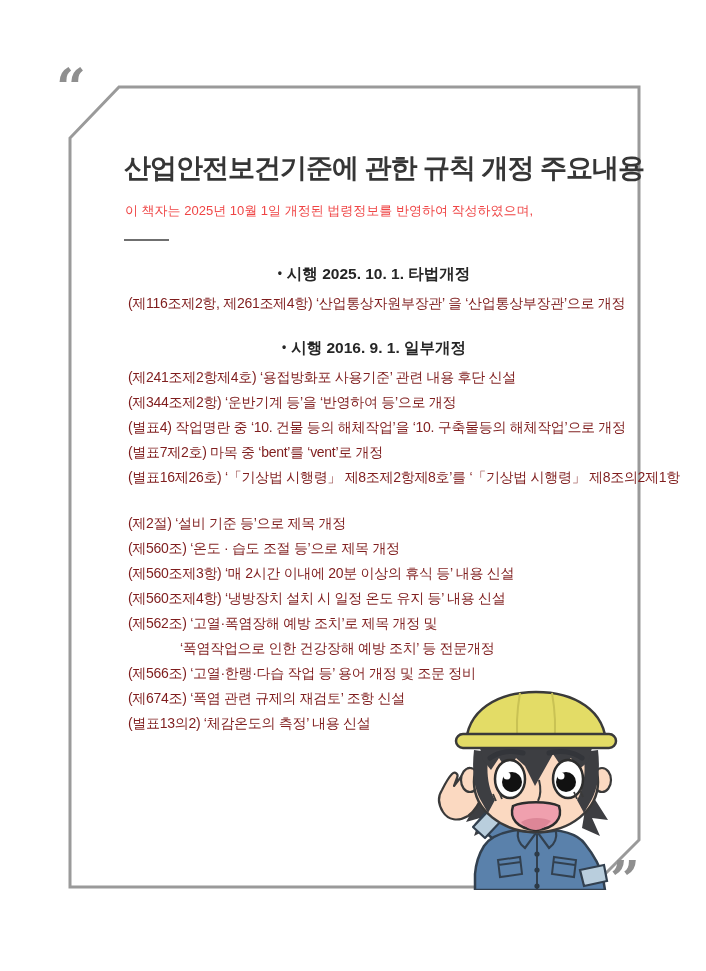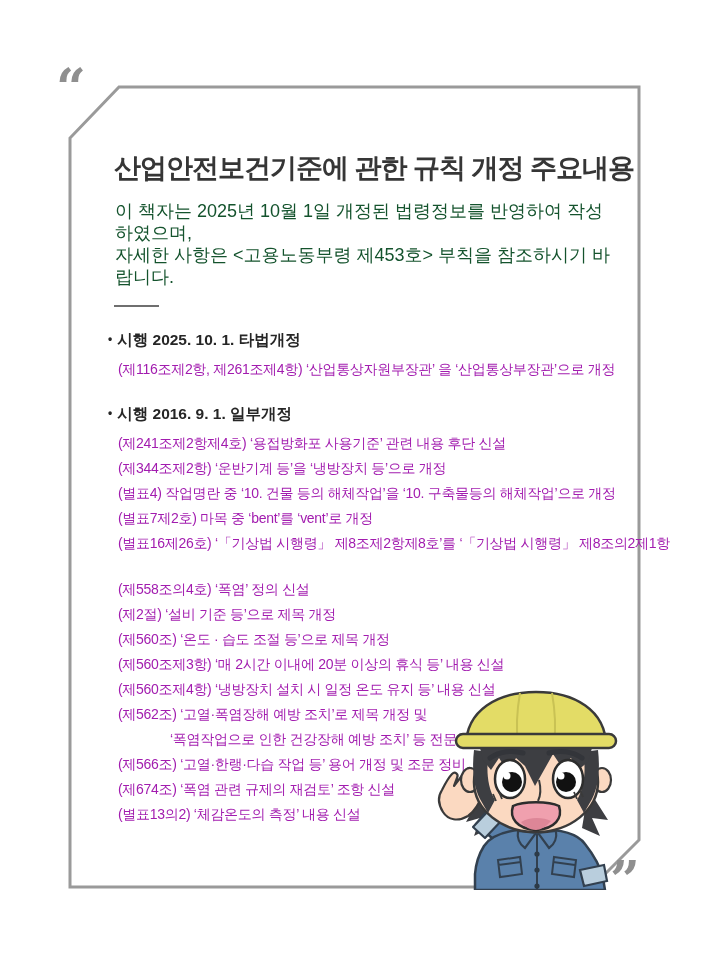--- a/index.html
+++ b/index.html
@@ -8,34 +8,34 @@
     font-family:"Liberation Sans","DejaVu Sans",sans-serif;
   }
   .frame-svg{position:absolute;left:0;top:0;}
   .frame-svg path{fill:none;stroke:var(--border,#9a9a9a);stroke-width:3;}
   .quote{
     position:absolute;color:var(--quote,#8f8f8f);font-weight:bold;line-height:1;
     font-family:"DejaVu Serif","Liberation Serif",serif;font-size:52px;
   }
   .quote.open{left:56px;top:62px;}
   .quote.close{left:610px;top:854px;}
-  .content{position:absolute;left:108px;top:150px;width:512px;}
+  .content{position:absolute;left:118px;top:150px;width:512px;}
   .title{
     margin:0 0 14px 6px;font-size:27px;font-weight:bold;color:#363636;
     letter-spacing:-1px;white-space:nowrap;
   }
-  .intro{margin:0 0 0 7px;font-size:18px;line-height:22px;color:#14532d;}
+  .intro{margin:0 0 0 7px;font-size:13px;line-height:22px;color:#ef4444;}
   .divider{width:45px;height:2px;background:#6f6f6f;margin:17px 0 0 6px;}
   .sections{margin-top:22px;}
   .section{margin-bottom:21px;}
-  .sec-heading{font-size:15.5px;font-weight:bold;color:#262626;line-height:20px;margin-bottom:7px;}
+  .sec-heading{font-size:15.5px;font-weight:bold;color:#262626;line-height:20px;margin-bottom:7px;text-align:center;}
   .bullet{margin-right:5px;font-size:12px;vertical-align:2px;}
   ul.items{list-style:none;margin:0;padding:0;}
   .item{
-    font-size:14px;line-height:25px;color:#a21caf;padding-left:10px;
+    font-size:14px;line-height:25px;color:#7f1d1d;padding-left:10px;
     letter-spacing:-0.3px;white-space:nowrap;
   }
   .ind-1{padding-left:62px;}
   .ind-2{padding-left:85px;}
   .mascot{position:absolute;left:428px;top:682px;}
 </style>
 </head>
 <body>
 
 <div>
@@ -44,49 +44,47 @@
     <path d="M119,87 L639,87 L639,840 L592,887 L70,887 L70,138 Z"></path>
   </svg>
 
   <div class="quote open">“</div>
   <div class="quote close">”</div>
 
   <div class="content">
     <h1 class="title">산업안전보건기준에 관한 규칙 개정 주요내용</h1>
     <p class="intro">
       <span>이 책자는 2025년 10월 1일 개정된 법령정보를 반영하여 작성하였으며,</span><br>
-      <span>자세한 사항은 &lt;고용노동부령 제453호&gt; 부칙을 참조하시기 바랍니다.</span>
     </p>
     <div class="divider"></div>
     <div class="sections">
     <section class="section">
       <div class="sec-heading">
         <span class="bullet">•</span><span>시행 2025. 10. 1. 타법개정</span>
       </div>
       <ul class="items">
             <li class="item ind-0">(제116조제2항, 제261조제4항) ‘산업통상자원부장관’ 을 ‘산업통상부장관’으로 개정</li>
           </ul>
     </section>
 
     <section class="section">
       <div class="sec-heading">
         <span class="bullet">•</span><span>시행 2016. 9. 1. 일부개정</span>
       </div>
       <ul class="items">
             <li class="item ind-0">(제241조제2항제4호) ‘용접방화포 사용기준’ 관련 내용 후단 신설</li>
-            <li class="item ind-0">(제344조제2항) ‘운반기계 등’을 ‘냉방장치 등’으로 개정</li>
+            <li class="item ind-0">(제344조제2항) ‘운반기계 등’을 ‘반영하여 등’으로 개정</li>
             <li class="item ind-0">(별표4) 작업명란 중 ‘10. 건물 등의 해체작업’을 ‘10. 구축물등의 해체작업’으로 개정</li>
             <li class="item ind-0">(별표7제2호) 마목 중 ‘bent’를 ‘vent’로 개정</li>
             <li class="item ind-0">(별표16제26호) ‘「기상법 시행령」 제8조제2항제8호’를 ‘「기상법 시행령」 제8조의2제1항</li>
           </ul>
     </section>
 
     <section class="section">
       <ul class="items">
-            <li class="item ind-0">(제558조의4호) ‘폭염’ 정의 신설</li>
             <li class="item ind-0">(제2절) ‘설비 기준 등’으로 제목 개정</li>
             <li class="item ind-0">(제560조) ‘온도 · 습도 조절 등’으로 제목 개정</li>
             <li class="item ind-0">(제560조제3항) ‘매 2시간 이내에 20분 이상의 휴식 등’ 내용 신설</li>
             <li class="item ind-0">(제560조제4항) ‘냉방장치 설치 시 일정 온도 유지 등’ 내용 신설</li>
             <li class="item ind-0">(제562조) ‘고열·폭염장해 예방 조치’로 제목 개정 및</li>
             <li class="item ind-1">‘폭염작업으로 인한 건강장해 예방 조치’ 등 전문개정</li>
             <li class="item ind-0">(제566조) ‘고열·한랭·다습 작업 등’ 용어 개정 및 조문 정비</li>
             <li class="item ind-0">(제674조) ‘폭염 관련 규제의 재검토’ 조항 신설</li>
             <li class="item ind-0">(별표13의2) ‘체감온도의 측정’ 내용 신설</li>
           </ul>

